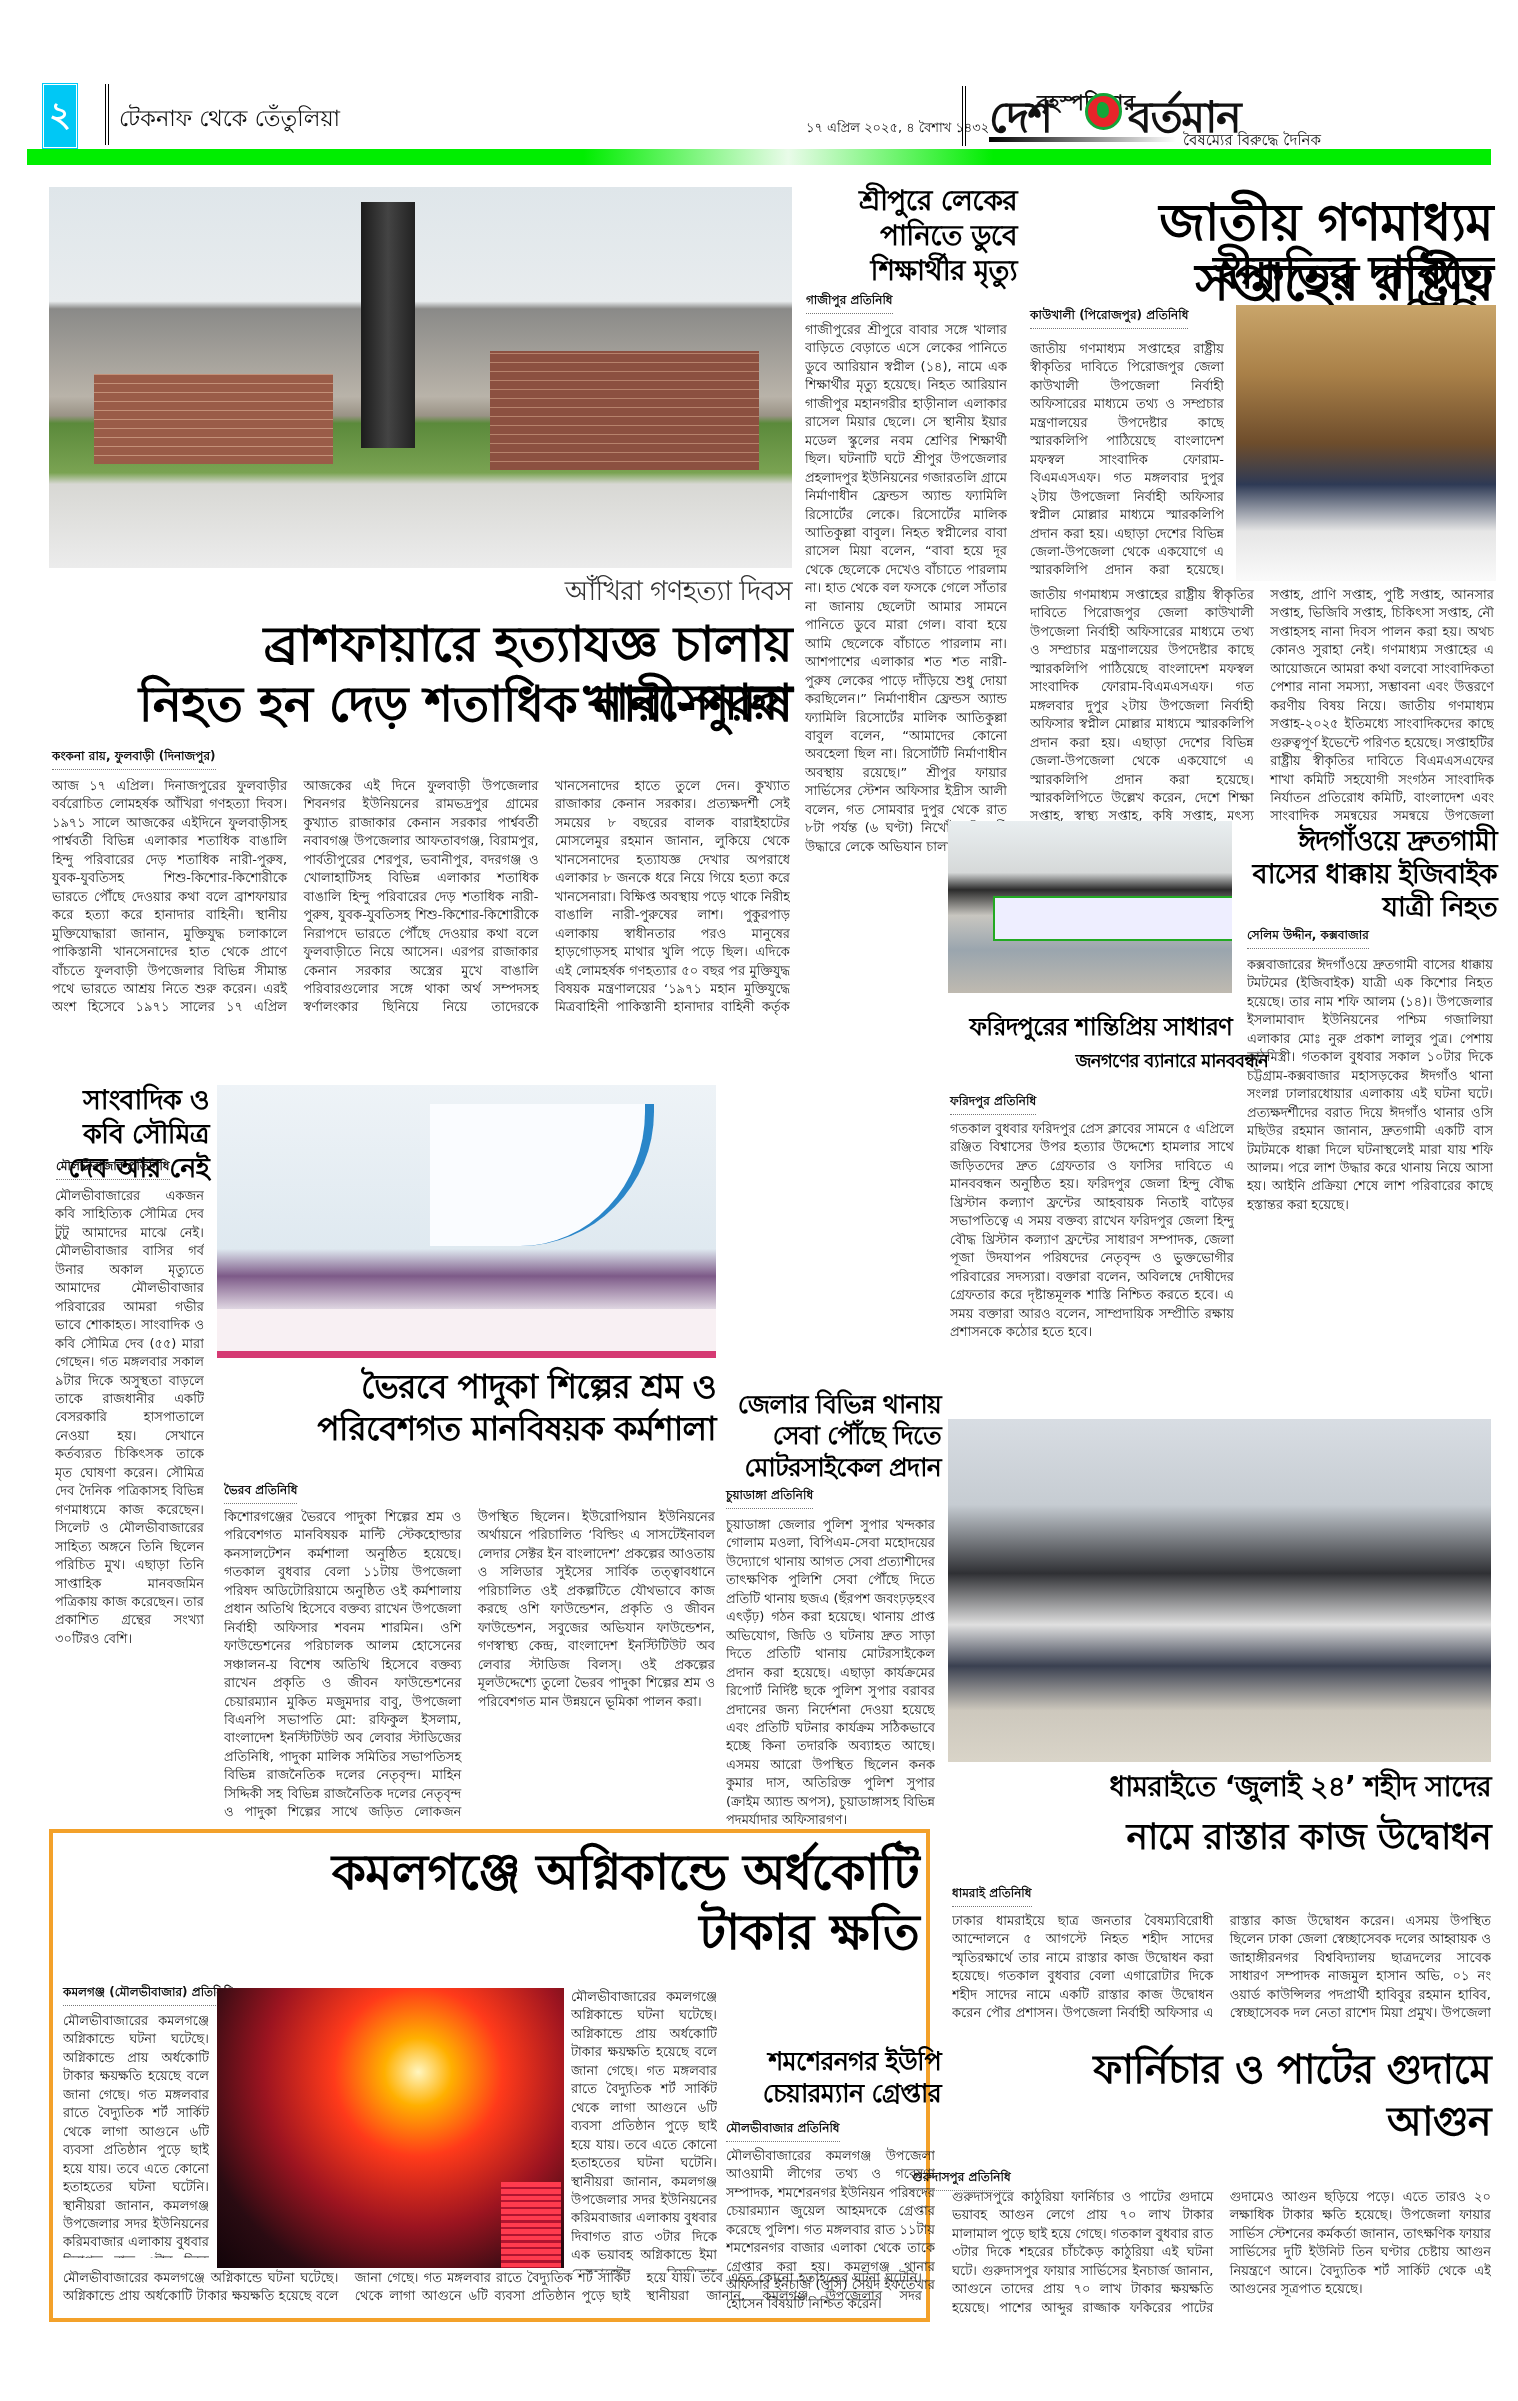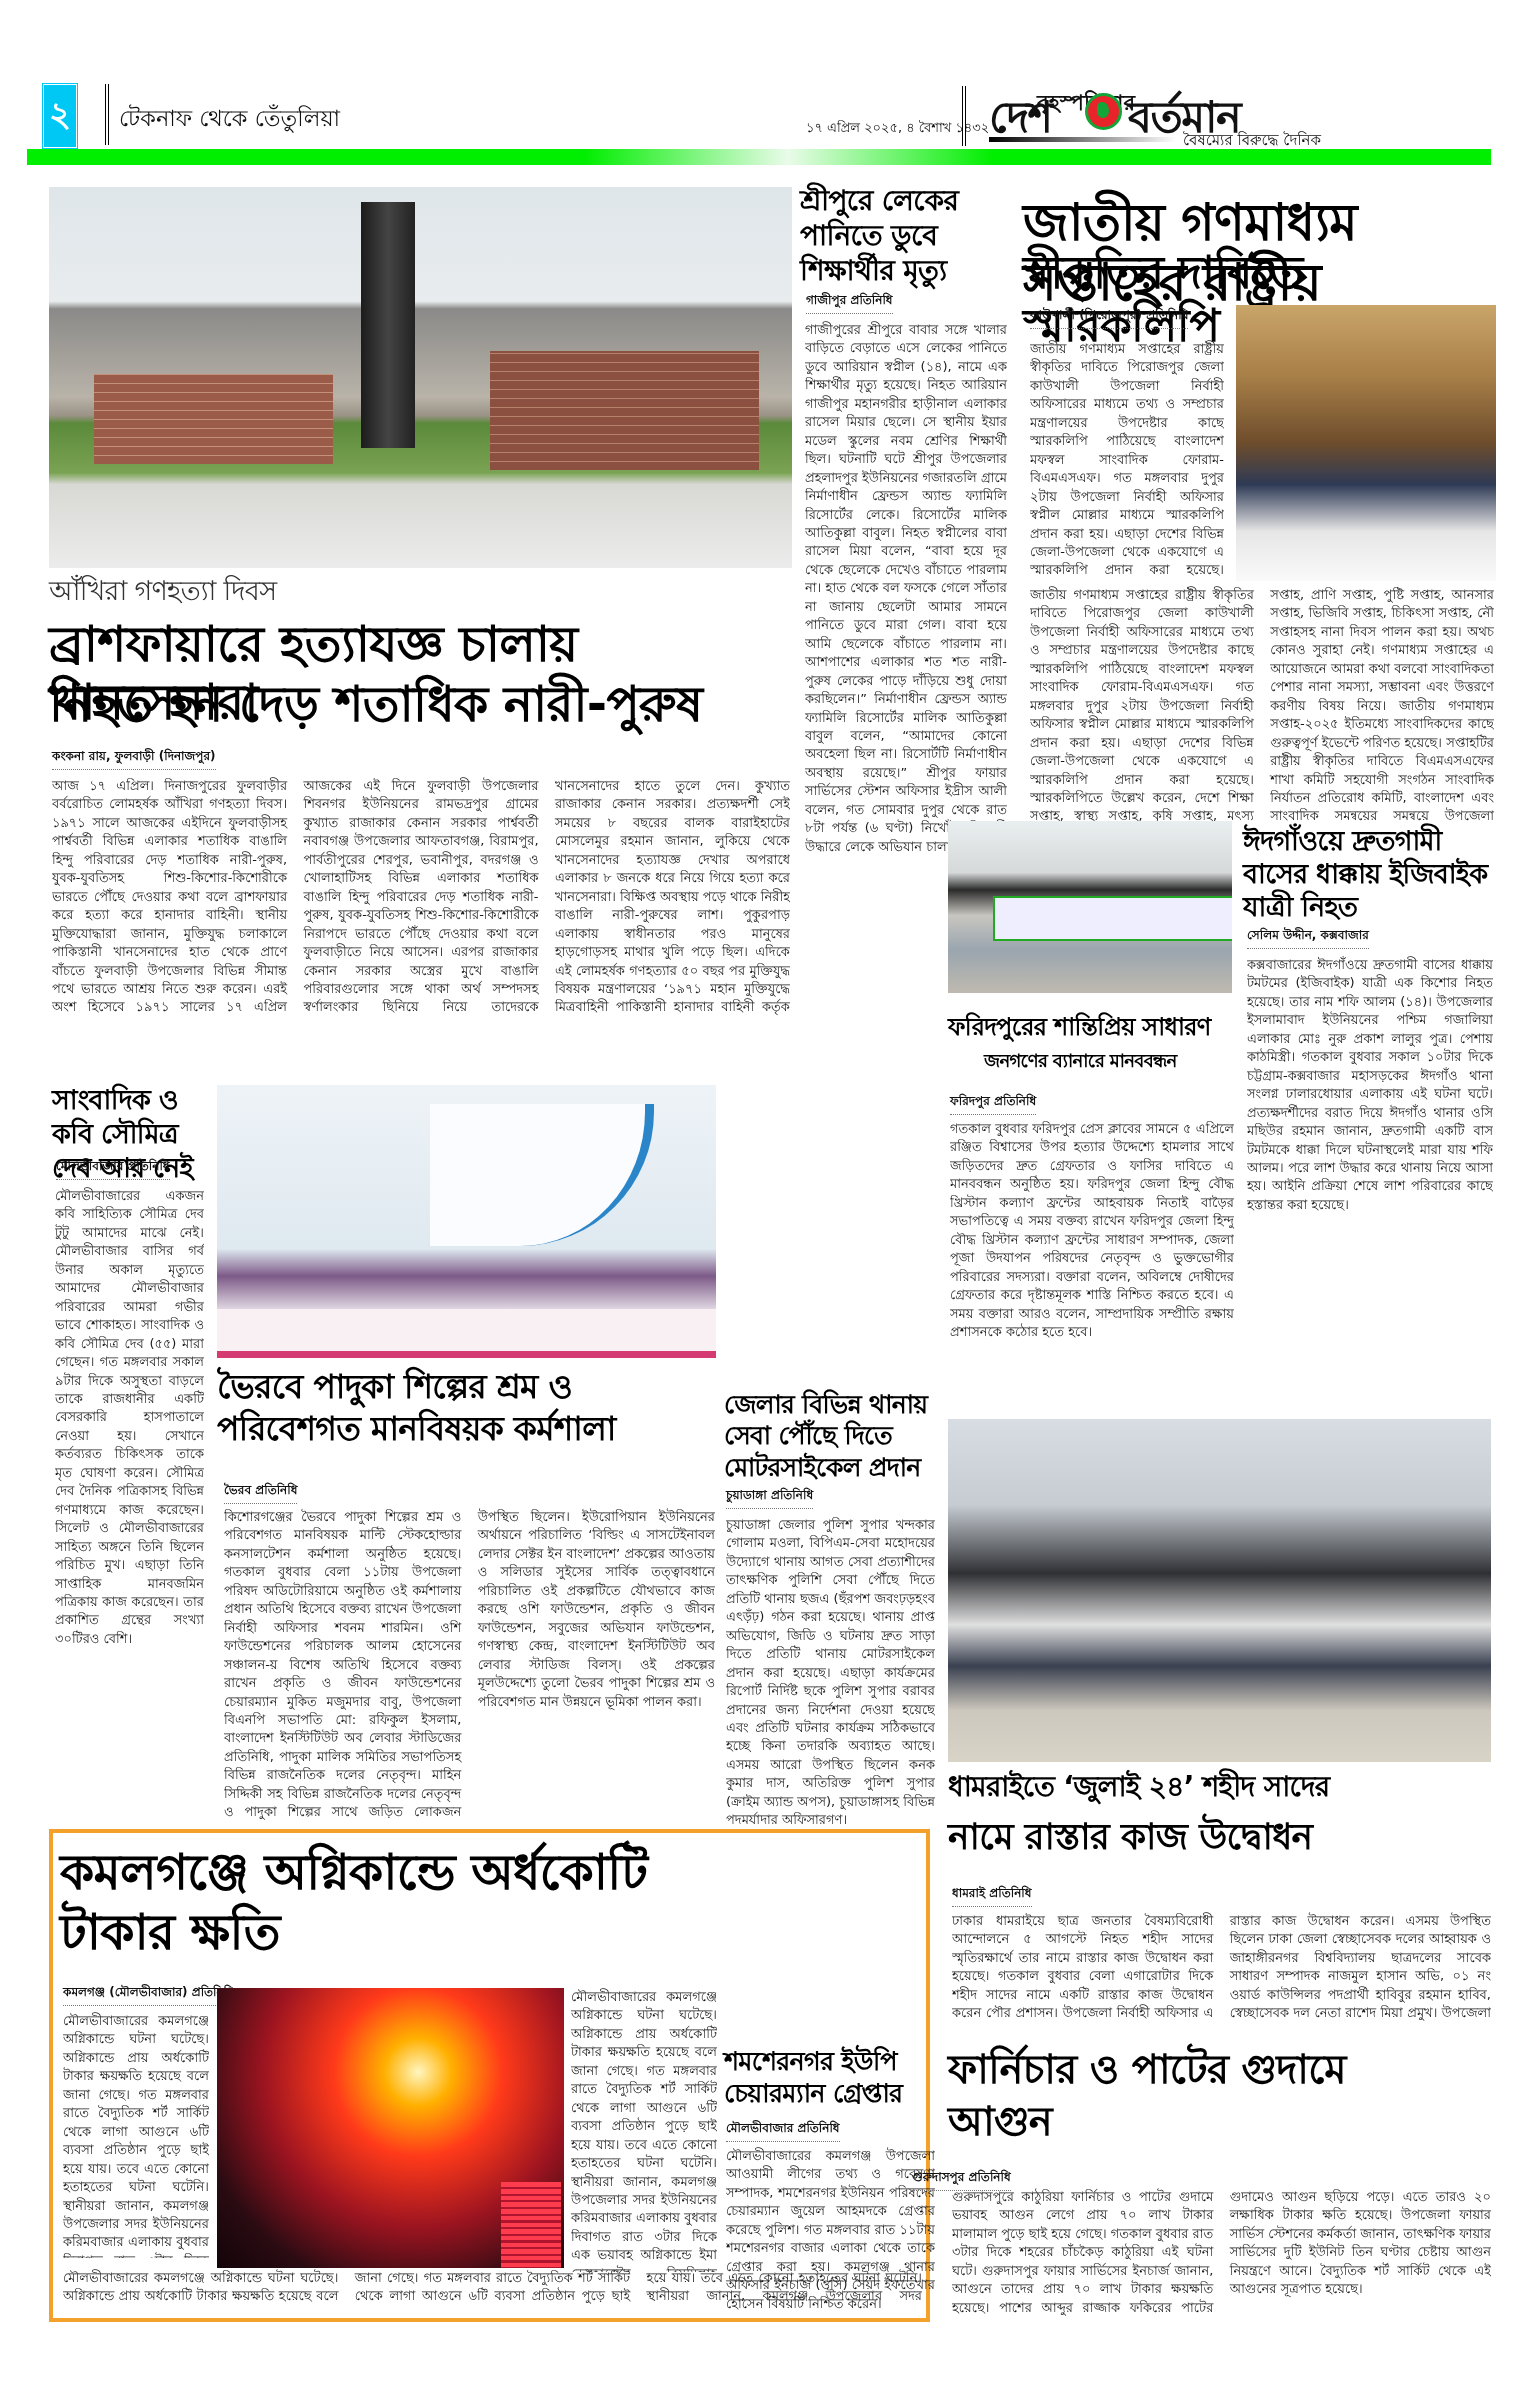--- a/index.html
+++ b/index.html
@@ -1,19 +1,19 @@
 <!DOCTYPE html>
 <html style="font-size:12px"><head>
 <meta charset="utf-8">
 <style>
 *{box-sizing:border-box;margin:0;padding:0}
 html,body{width:1519px;height:2401px;background:#fff;overflow:hidden}
 body{font-family:"DejaVu Sans","Liberation Sans",sans-serif;color:#111;position:relative}
 .abs{position:absolute}
-.hl{font-family:"DejaVu Sans",sans-serif;font-weight:700;color:#000;text-align:left;line-height:1.18;letter-spacing:-0.7px}
+.hl{font-family:"DejaVu Sans",sans-serif;font-weight:700;color:#000;text-align:right;line-height:1.18;letter-spacing:-0.7px}
 .dateline{font-size:12px;font-weight:700;border-bottom:1.5px dotted #777;display:inline-block;padding-bottom:2.2px}
 .body-text{font-size:13px;line-height:1.42;text-align:justify;color:#1a1a1a}
 .cols2{column-count:2;column-gap:16.4px}
 .cols3{column-count:3;column-gap:16.4px}
 .photo{overflow:hidden}
 
 #page-num{left:43px;top:84px;width:34px;height:64px;background:#00c8f5;border:1.5px solid #fff;outline:0.7px solid #00c8f5;color:#fff;font-size:34px;font-weight:700;display:flex;align-items:center;justify-content:center}
 #sec-bar{left:105px;top:84px;width:3.7px;height:61px;border-left:1.5px solid #000;border-right:1.5px solid #000}
 #sec-title{left:119px;top:101px;font-size:22.4px;font-weight:400}
 #green-bar{left:27px;top:149px;width:1464px;height:16.4px;background:linear-gradient(90deg,#00ee00 0%,#00ee00 38%,#e9fbe9 52%,#00ee00 66%,#00ee00 100%)}

